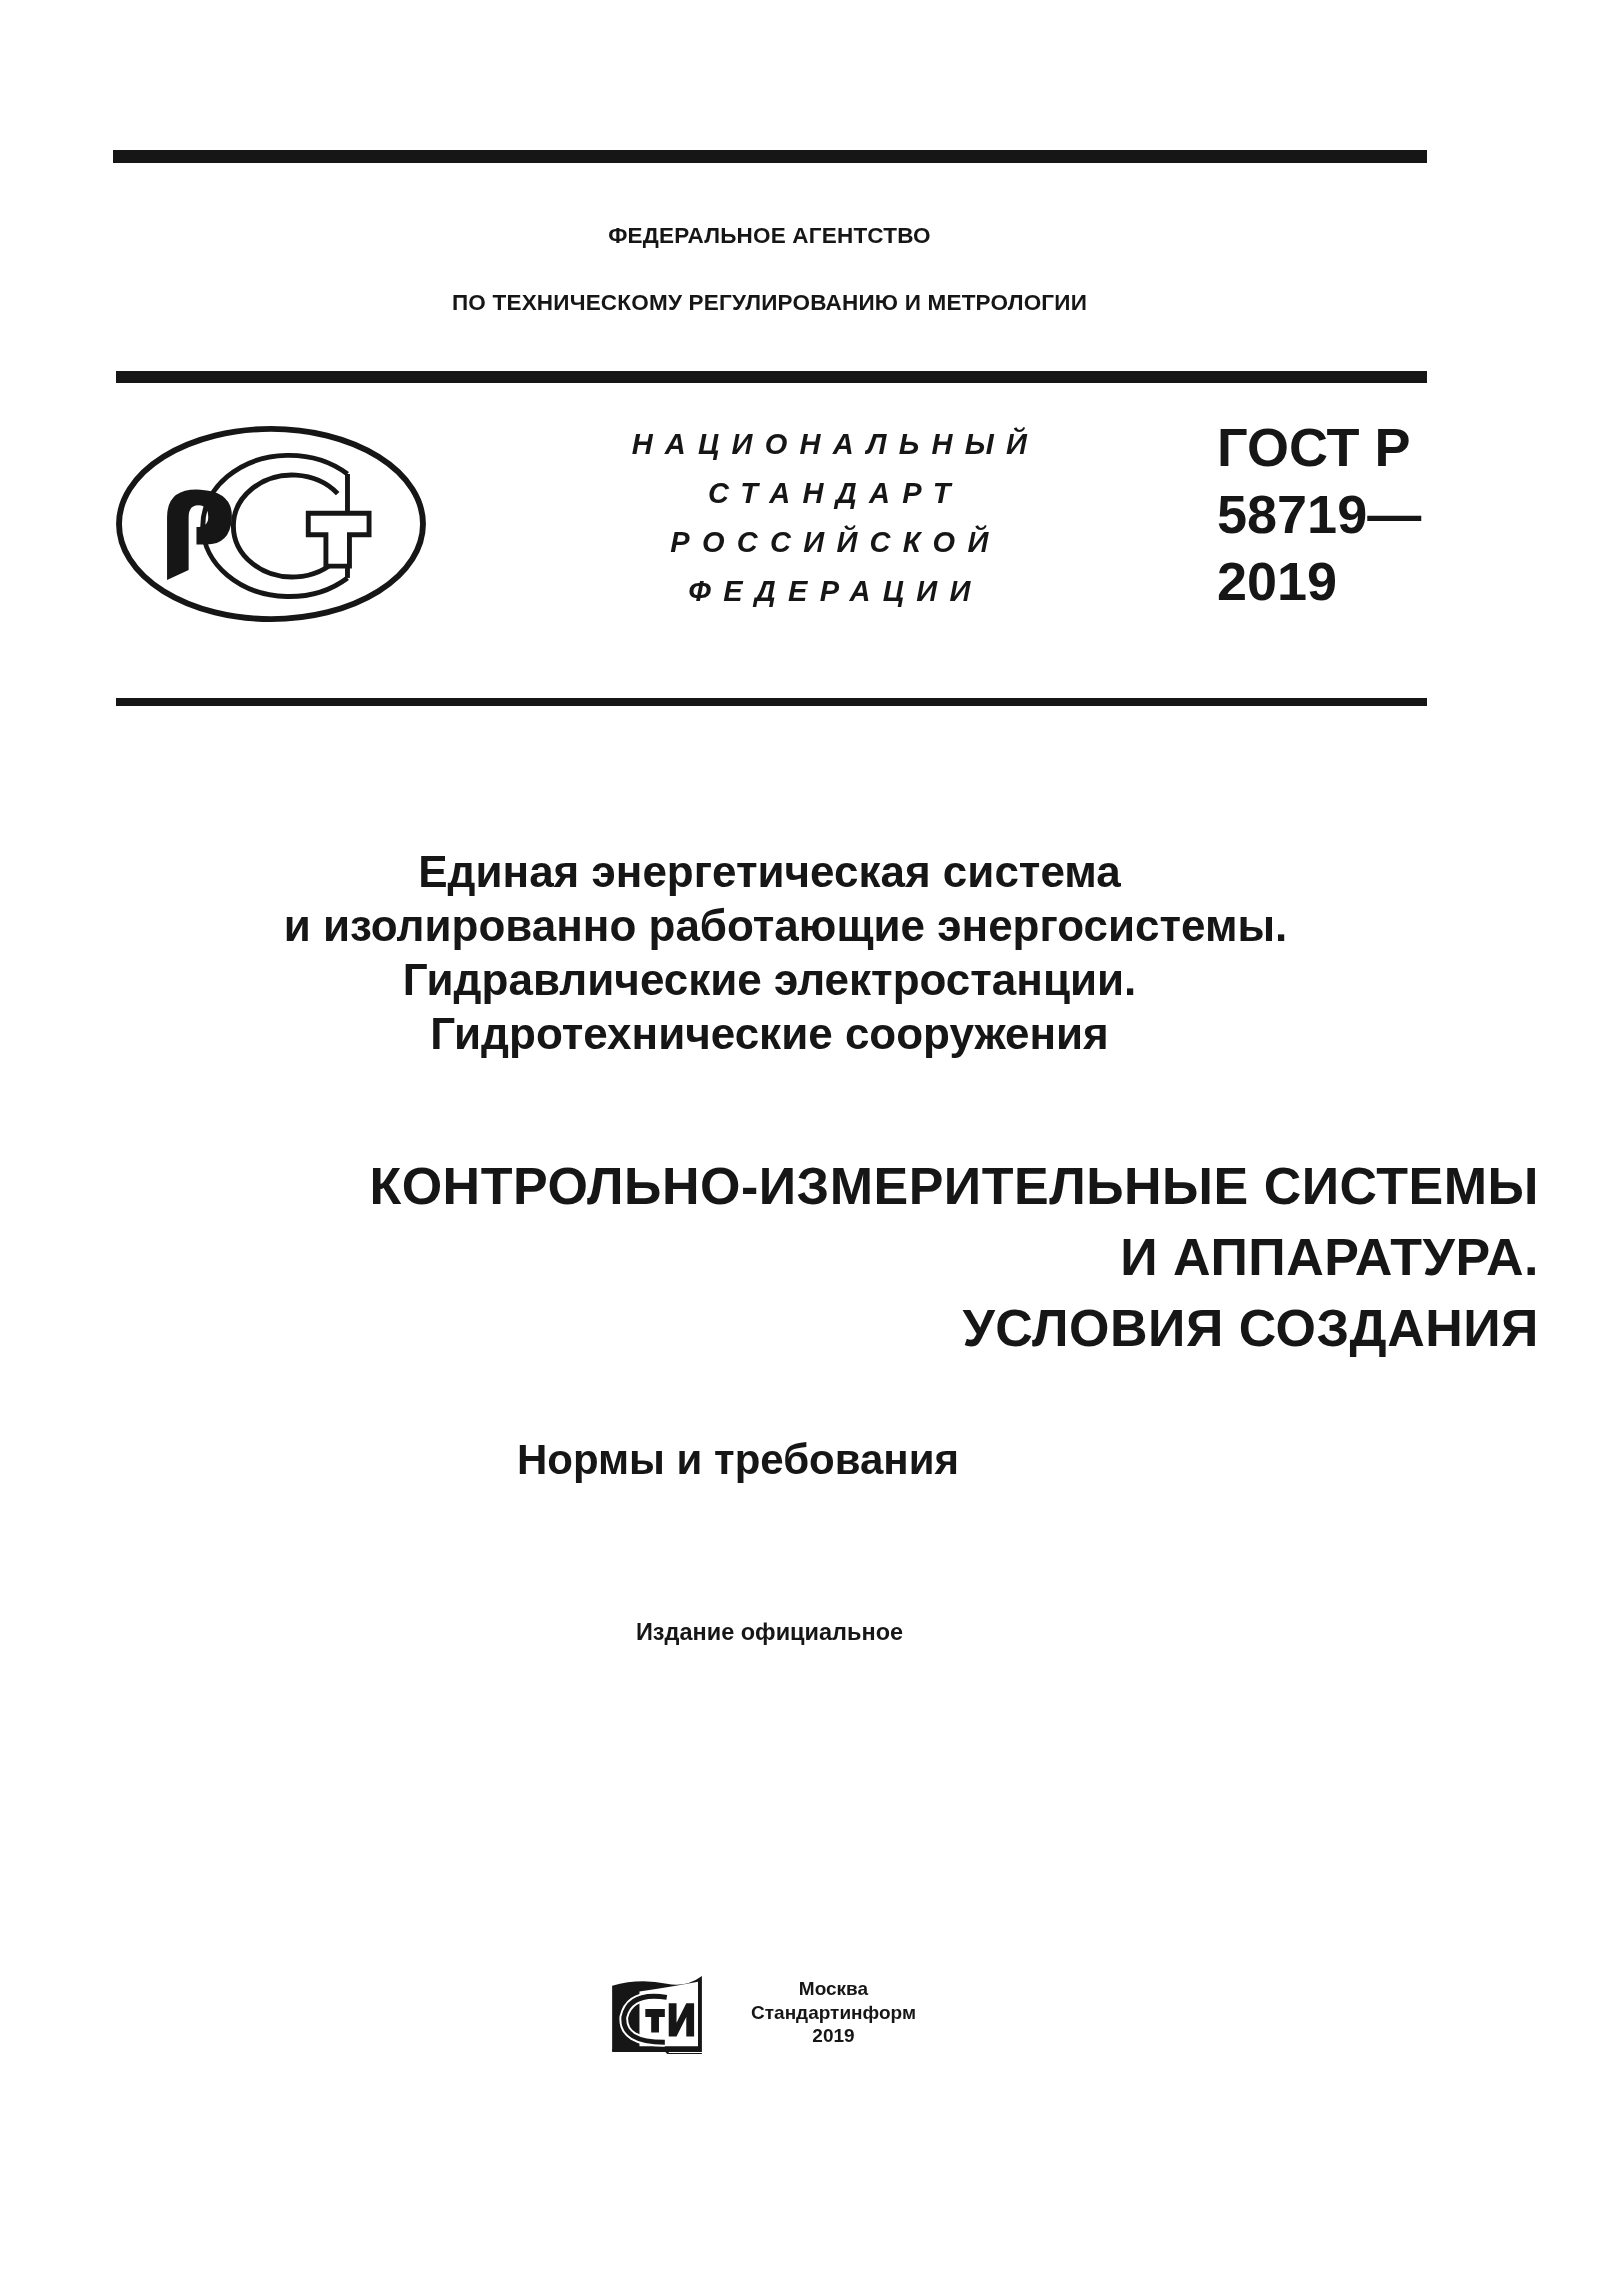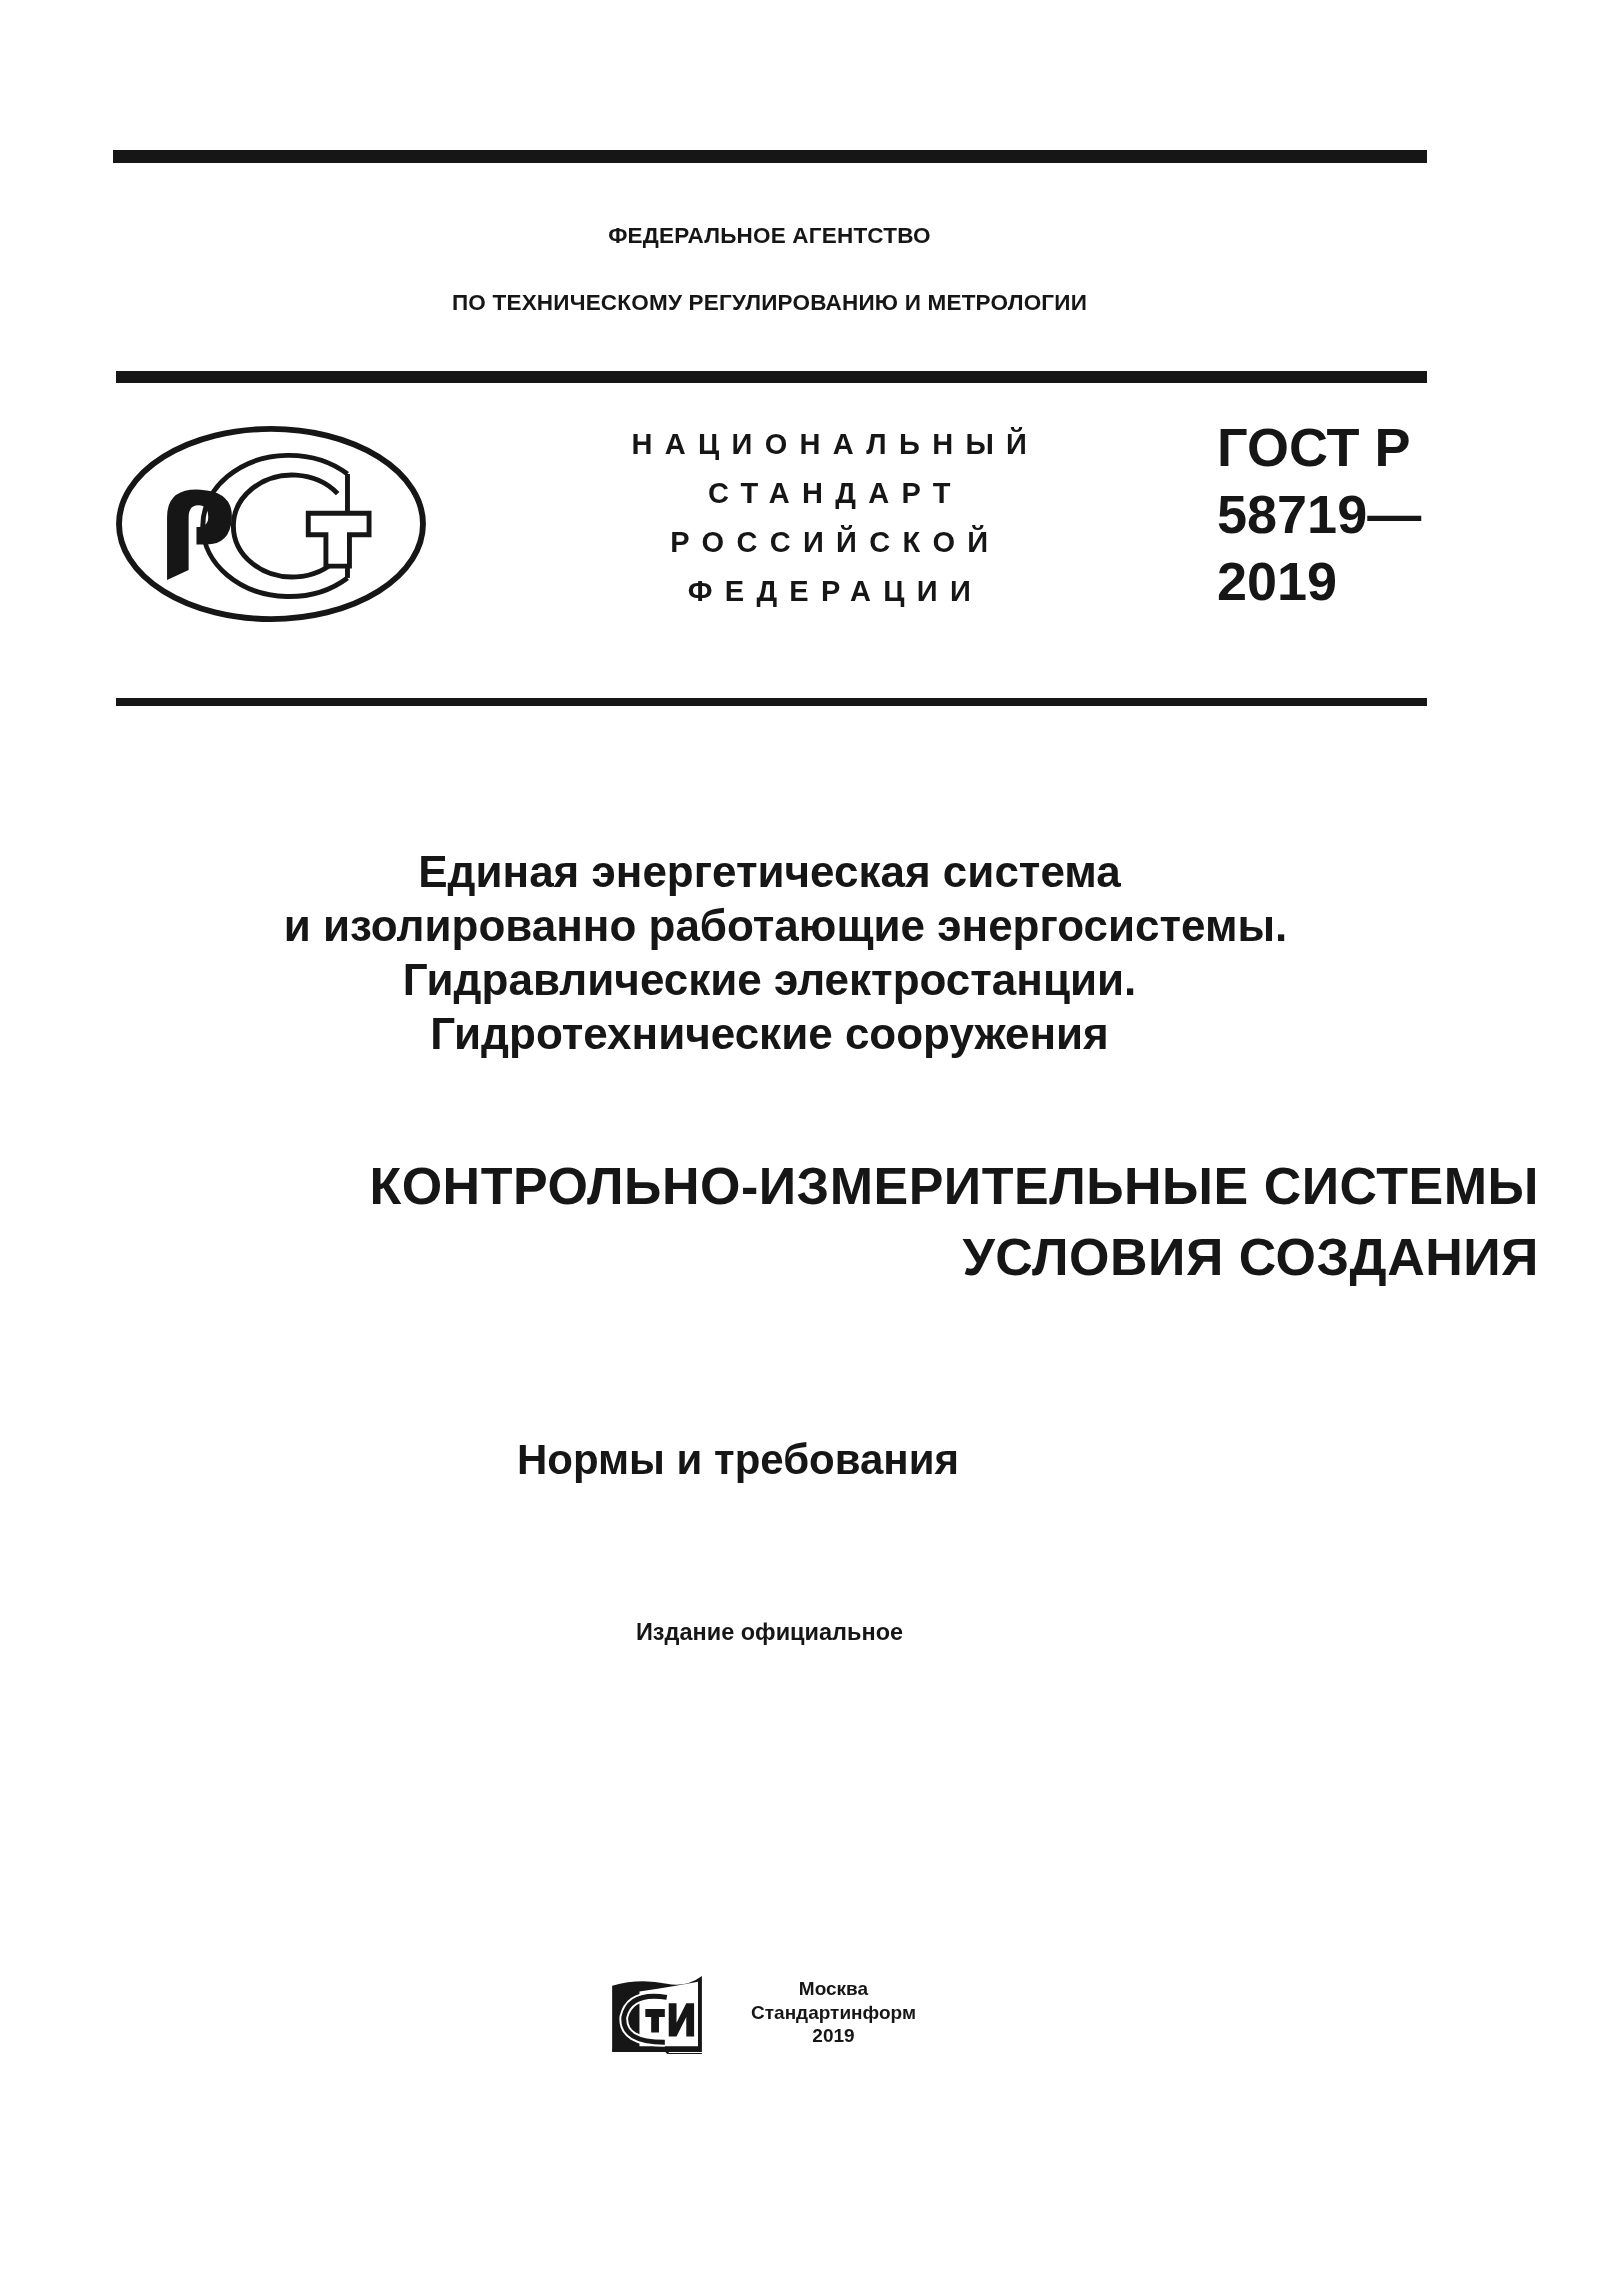--- a/index.html
+++ b/index.html
@@ -36,20 +36,21 @@
       width: 443px;
       text-align: center;
     }
     .nat-std div {
       font-size: 29px;
       font-weight: bold;
       line-height: 49px;
       letter-spacing: 12.3px;
       white-space: nowrap;
       padding-left: 11.8px;
+      font-style: italic;
     }
     .gost {
       position: absolute;
       left: 1217px;
       top: 414px;
       font-weight: bold;
       font-size: 54px;
       line-height: 67px;
       white-space: nowrap;
     }
@@ -126,20 +127,21 @@
 
 <div class="abs title-block" style="left:0; top:845px; width:1539px;">
   <div class="center-line" style="position:relative;">Единая энергетическая система</div>
   <div class="center-line" style="position:relative;padding-left:16px;">и изолированно работающие энергосистемы.</div>
   <div class="center-line" style="position:relative;">Гидравлические электростанции.</div>
   <div class="center-line" style="position:relative;">Гидротехнические сооружения</div>
 </div>
 
 <div class="abs subtitle-block" style="left:0; top:1151px; width:1539px;">
   <div class="center-line" style="position:relative;">КОНТРОЛЬНО-ИЗМЕРИТЕЛЬНЫЕ СИСТЕМЫ</div>
+  <div class="center-line" style="position:relative;">И АППАРАТУРА.</div>
   <div class="center-line" style="position:relative;">УСЛОВИЯ СОЗДАНИЯ</div>
 </div>
 
 <div class="center-line norms" style="top:1435px; width:1476px;">Нормы и требования</div>
 
 <div class="center-line edition" style="top:1619px;">Издание официальное</div>
 
 <div class="abs" style="left:610px; top:1974px; width:96px; height:80px;">
   <svg width="96" height="80" viewBox="0 0 98 82">
 

